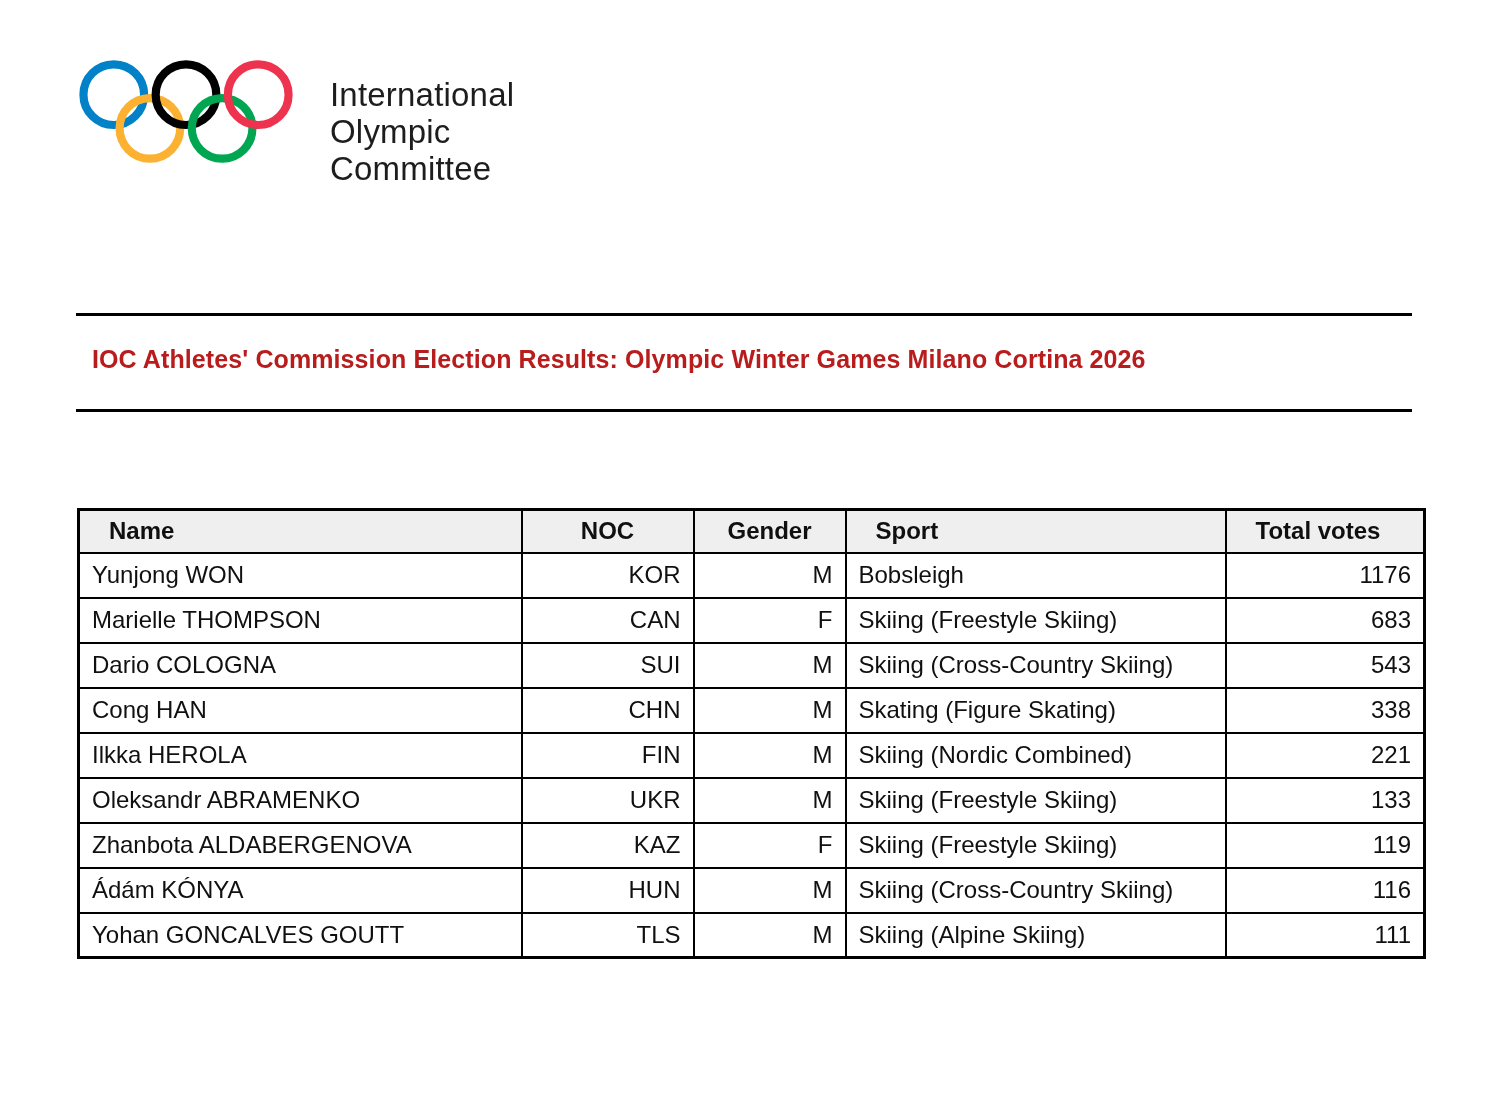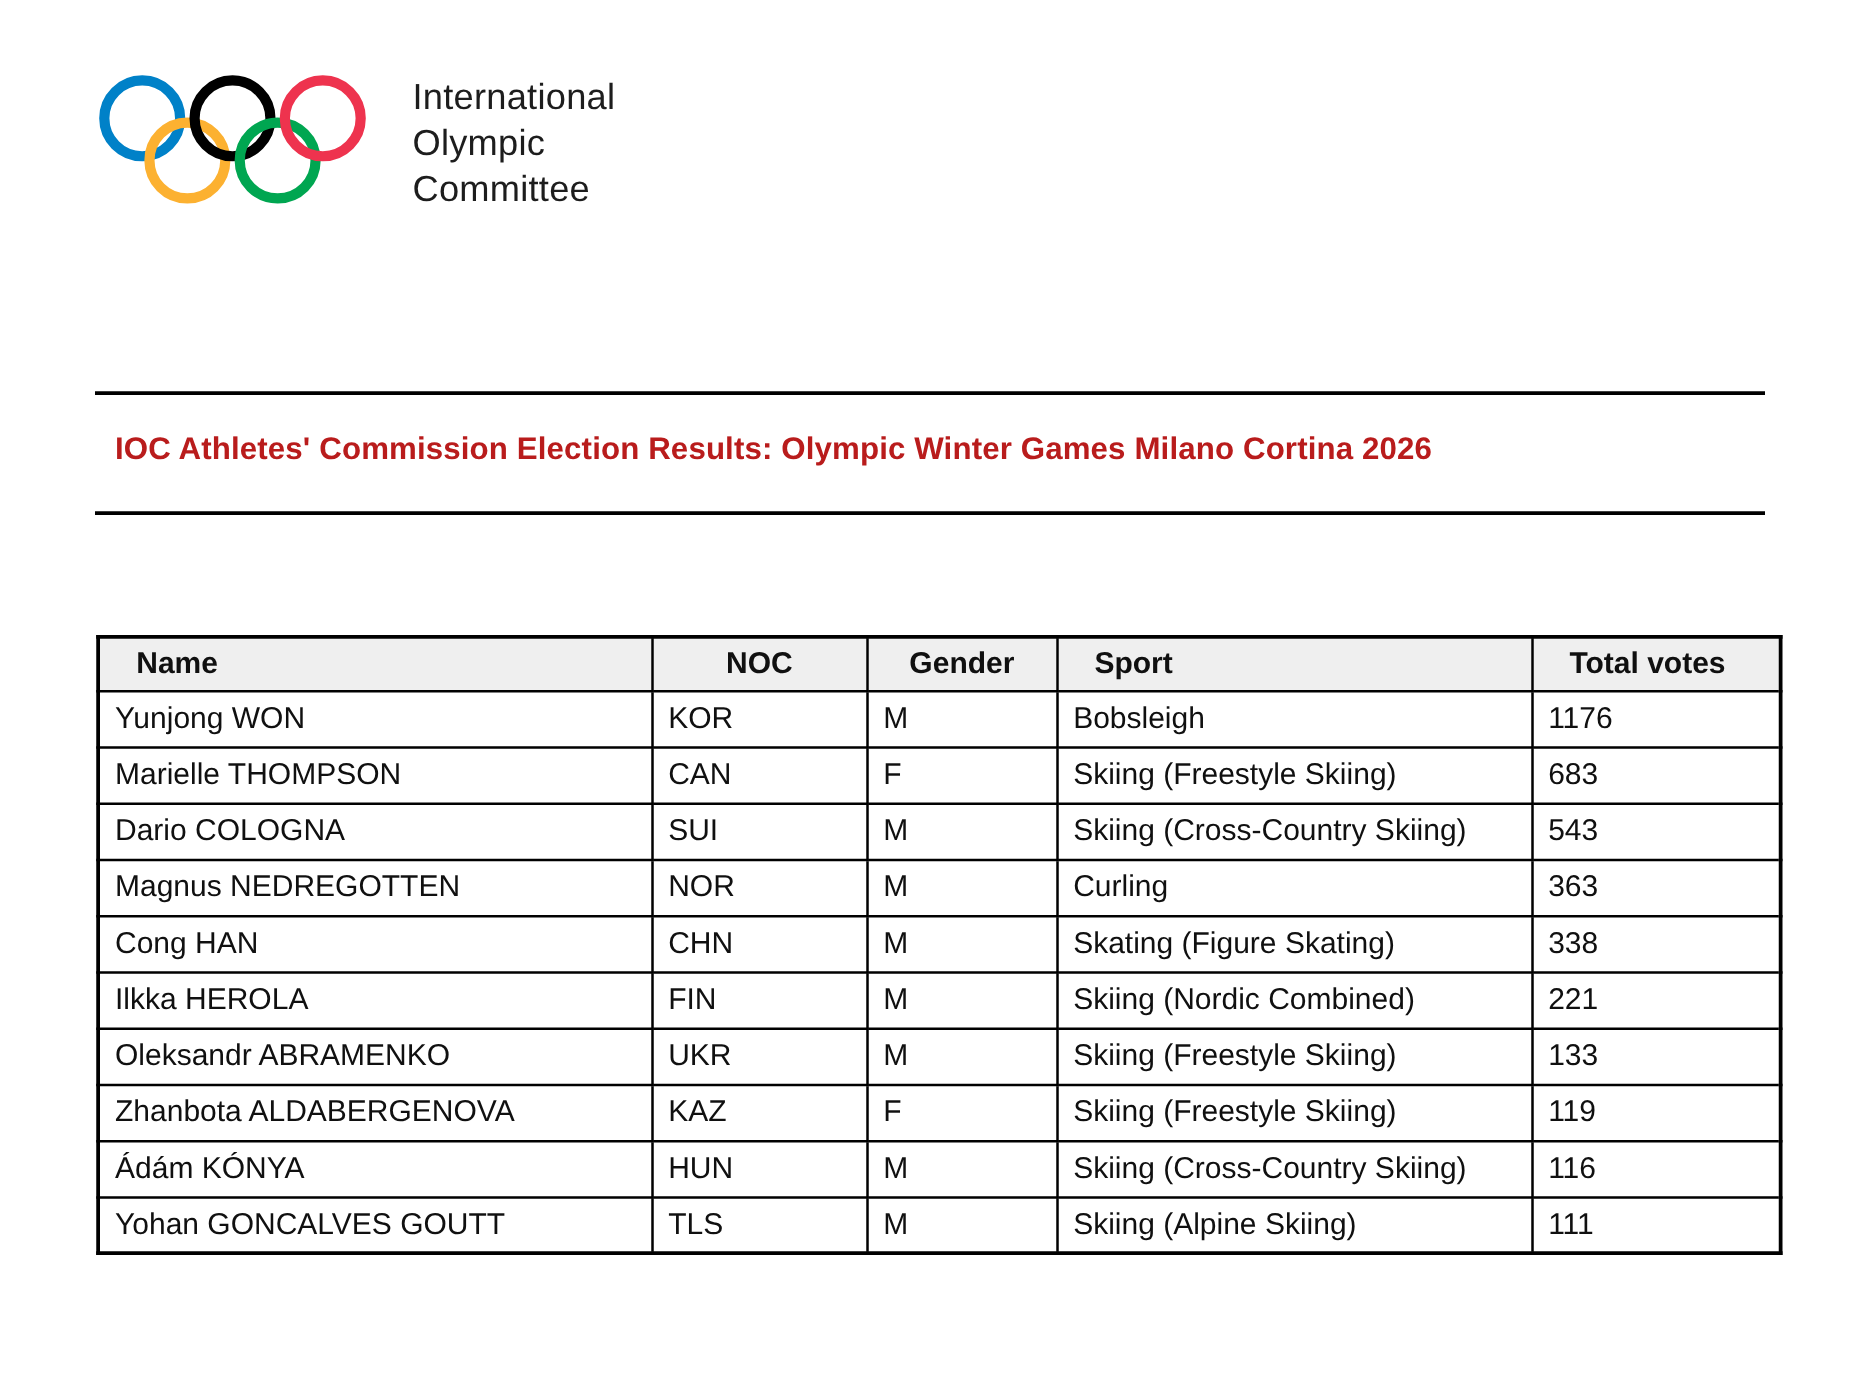--- a/index.html
+++ b/index.html
@@ -28,25 +28,25 @@
   .rings-svg {
     width: 216px;
     height: 104px;
     display: block;
   }
   .rings-svg circle {
     fill: none;
     stroke-width: 8.5;
   }
   .ioc-name {
-    font-size: 29px;
+    font-size: 33px;
     line-height: 37px;
     color: #1d1d1d;
     letter-spacing: 0.2px;
-    margin-top: 0;
+    margin-top: 16px;
   }
   
   .rule {
     position: absolute;
     left: 76px;
     width: 1336px;
     height: 3px;
     background: #000000;
   }
   .rule-top { top: 313px; }
@@ -85,21 +85,21 @@
   table.results thead tr { height: 43px; }
   table.results tbody tr { height: 45px; }
   table.results thead th {
     background: #efefef;
     font-weight: 700;
     text-align: left;
     padding-left: 29px;
   }
   table.results thead th.ac { text-align: center; padding-left: 12px; }
   td.al { text-align: left; padding-left: 15px; }
-  td.ac { text-align: left; }
+  td.ac { text-align: right; }
 </style>
 </head>
 <body>
 
 <div class="page">
 
   <div class="ioc-header">
     <svg class="rings-svg" viewBox="0 0 222 108" aria-hidden="true">
       <circle cx="36" cy="36" r="31.5" stroke="#0081C8"></circle>
       <circle cx="73.5" cy="71" r="31.5" stroke="#FCB131"></circle>
@@ -151,27 +151,20 @@
           <td class="ac">683</td>
         </tr>
         <tr>
           <td class="al">Dario COLOGNA</td>
           <td class="ac">SUI</td>
           <td class="ac">M</td>
           <td class="al">Skiing (Cross-Country Skiing)</td>
           <td class="ac">543</td>
         </tr>
         <tr>
-          <td class="al">Magnus NEDREGOTTEN</td>
-          <td class="ac">NOR</td>
-          <td class="ac">M</td>
-          <td class="al">Curling</td>
-          <td class="ac">363</td>
-        </tr>
-        <tr>
           <td class="al">Cong HAN</td>
           <td class="ac">CHN</td>
           <td class="ac">M</td>
           <td class="al">Skating (Figure Skating)</td>
           <td class="ac">338</td>
         </tr>
         <tr>
           <td class="al">Ilkka HEROLA</td>
           <td class="ac">FIN</td>
           <td class="ac">M</td>

